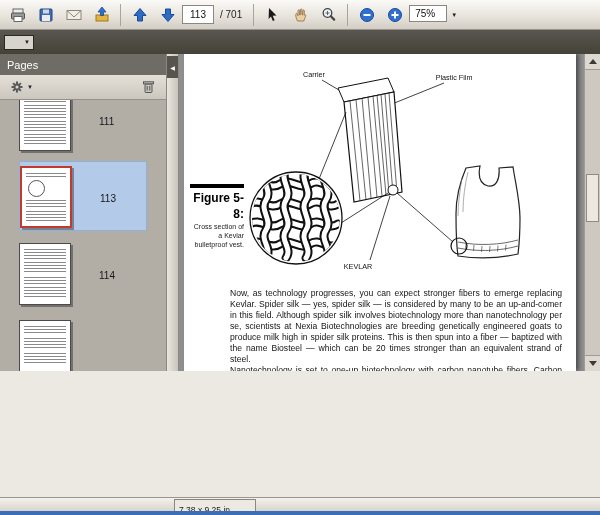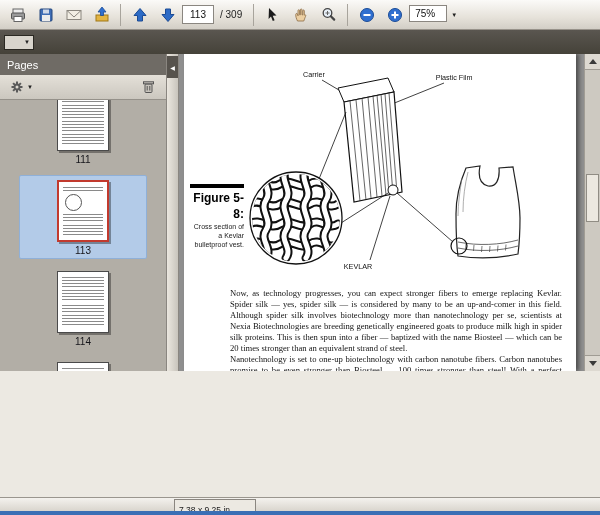--- a/index.html
+++ b/index.html
@@ -39,22 +39,22 @@
   
   .sidebar{width:166px;display:flex;flex-direction:column;background:#b2aea6;flex:0 0 auto;}
   .sb-header{height:21px;background:#6f6b65;color:#fff;font-size:11px;
       display:flex;align-items:center;padding-left:7px;flex:0 0 auto;}
   .sb-tools{height:24px;background:linear-gradient(#e4e0d8,#cbc7bf);
       border-bottom:1px solid #95918a;display:flex;align-items:center;
       padding:0 7px;flex:0 0 auto;}
   .sb-tool{height:19px;display:flex;align-items:center;justify-content:center;gap:2px;padding:0 2px;}
   .sb-spacer{flex:1;}
   .sb-thumbs{flex:1;overflow:hidden;display:flex;flex-direction:column;align-items:center;background:#b2aea6;}
-  .thumb-item{width:128px;display:flex;flex-direction:column;align-items:center;
-      padding:5px 0 3px;margin-top:7px;border-radius:2px;box-sizing:border-box;}
+  .thumb-item{width:128px;display:flex;flex-direction:row;align-items:center;
+      padding:5px 0 3px;margin-top:7px;border-radius:2px;box-sizing:border-box;gap:28px;}
   .thumb-item:first-child{margin-top:-16px;}
   .thumb-item.selected{background:#b3cbe8;border:1px solid #8fb0d8;padding:4px 0 2px;}
   .thumb-page{width:52px;height:62px;background:#fff;border:1px solid #4a4a4a;
       box-shadow:2px 2px 0 rgba(0,0,0,.35);padding:5px 4px;box-sizing:border-box;
       display:flex;flex-direction:column;gap:3px;}
   .selected .thumb-page{border:2px solid #c23a2e;}
   .tl{background:repeating-linear-gradient(to bottom,#8a8a8a 0 1px,transparent 1px 3px);}
   .mini-fig{width:15px;height:15px;border:1.5px solid #555;border-radius:50%;margin-left:2px;flex:0 0 auto;}
   .thumb-label{font-size:10px;color:#15151a;margin-top:3px;}
   
@@ -76,21 +76,21 @@
   .tri-up{width:0;height:0;border-left:4px solid transparent;border-right:4px solid transparent;border-bottom:5px solid #3a3a3a;}
   .tri-dn{width:0;height:0;border-left:4px solid transparent;border-right:4px solid transparent;border-top:5px solid #3a3a3a;}
   .sb-thumbbar{position:absolute;top:120px;left:1px;right:1px;height:46px;background:#ece8e0;
       border:1px solid #908c84;}
   
   .fig-area{position:relative;height:222px;margin-top:12px;}
   .fig-caption{position:absolute;left:6px;top:118px;width:54px;border-top:4px solid #000;
       padding-top:3px;text-align:right;font-size:7px;line-height:1.3;color:#222;}
   .fig-caption .fl{font-weight:bold;color:#000;font-size:12px;}
   svg.fig{position:absolute;left:60px;top:0px;}
-  .para{font-family:Liberation Serif, serif;font-size:8.6px;line-height:1.28;
+  .para{font-family:Liberation Sans, sans-serif;font-size:8.6px;line-height:1.28;
       text-align:justify;color:#141414;margin:0 14px 0 46px;}
   .para.second{}
   
   .statusbar{position:absolute;top:497px;left:0;width:600px;height:14px;
       background:linear-gradient(#f4f2ee,#d9d5cd);border-top:1px solid #9a968e;box-sizing:border-box;}
   .dim-box{position:absolute;left:174px;top:1px;height:11px;min-width:72px;padding:4px 4px;
       border:1px solid #8a8680;background:#ece9e2;font-size:8.5px;color:#222;
       display:flex;align-items:center;}
   .bottom-strip{position:absolute;top:511px;left:0;width:600px;height:4px;background:#3a6fb5;}
 </style>
@@ -129,21 +129,21 @@
     <svg width="18" height="18">
       <path d="M9 2.5 L15 9.5 H11.5 V15 H6.5 V9.5 H3 Z" fill="#2d6bc6" stroke="#1a4a94"></path>
     </svg>
   </div>
   <div class="tb">
     <svg width="18" height="18">
       <path d="M9 15.5 L3 8.5 H6.5 V3 H11.5 V8.5 H15 Z" fill="#2d6bc6" stroke="#1a4a94"></path>
     </svg>
   </div>
   <div class="page-box">113</div>
-  <div class="page-total">/ 309</div>
+  <div class="page-total">/ 701</div>
   <div class="sep"></div>
   <div class="tb">
     <svg width="18" height="18">
       <path d="M5 2 L12.5 9.5 L8.7 9.8 L10.6 14.2 L8.8 15 L7 10.6 L4.6 13 Z" fill="#1a1a1a"></path>
     </svg>
   </div>
   <div class="tb">
     <svg width="18" height="18">
       <path d="M5.5 15 C4.5 13 3.5 10.5 3.8 8.2 C4 7.2 5.2 7.2 5.5 8.2 L6 9.8 L6 4.6 C6 3.4 7.6 3.4 7.6 4.6 L7.6 8.8 L8.4 8.8 L8.4 3.8 C8.4 2.6 10 2.6 10 3.8 L10 8.9 L10.8 8.9 L10.8 4.8 C10.8 3.7 12.3 3.7 12.3 4.8 L12.3 9.2 C12.3 9.2 13 8.4 13.6 9 C14.2 9.6 13.2 11 12.8 12.2 C12.4 13.4 11.8 15 11.8 15 Z" fill="#eccfa2" stroke="#8a6a42" stroke-width="0.8"></path>
     </svg>

